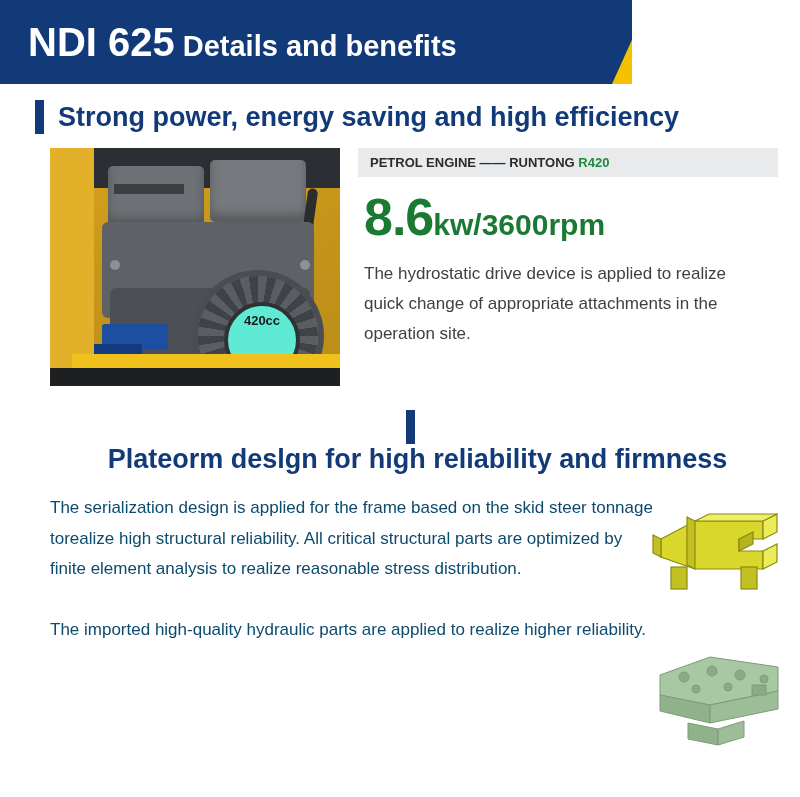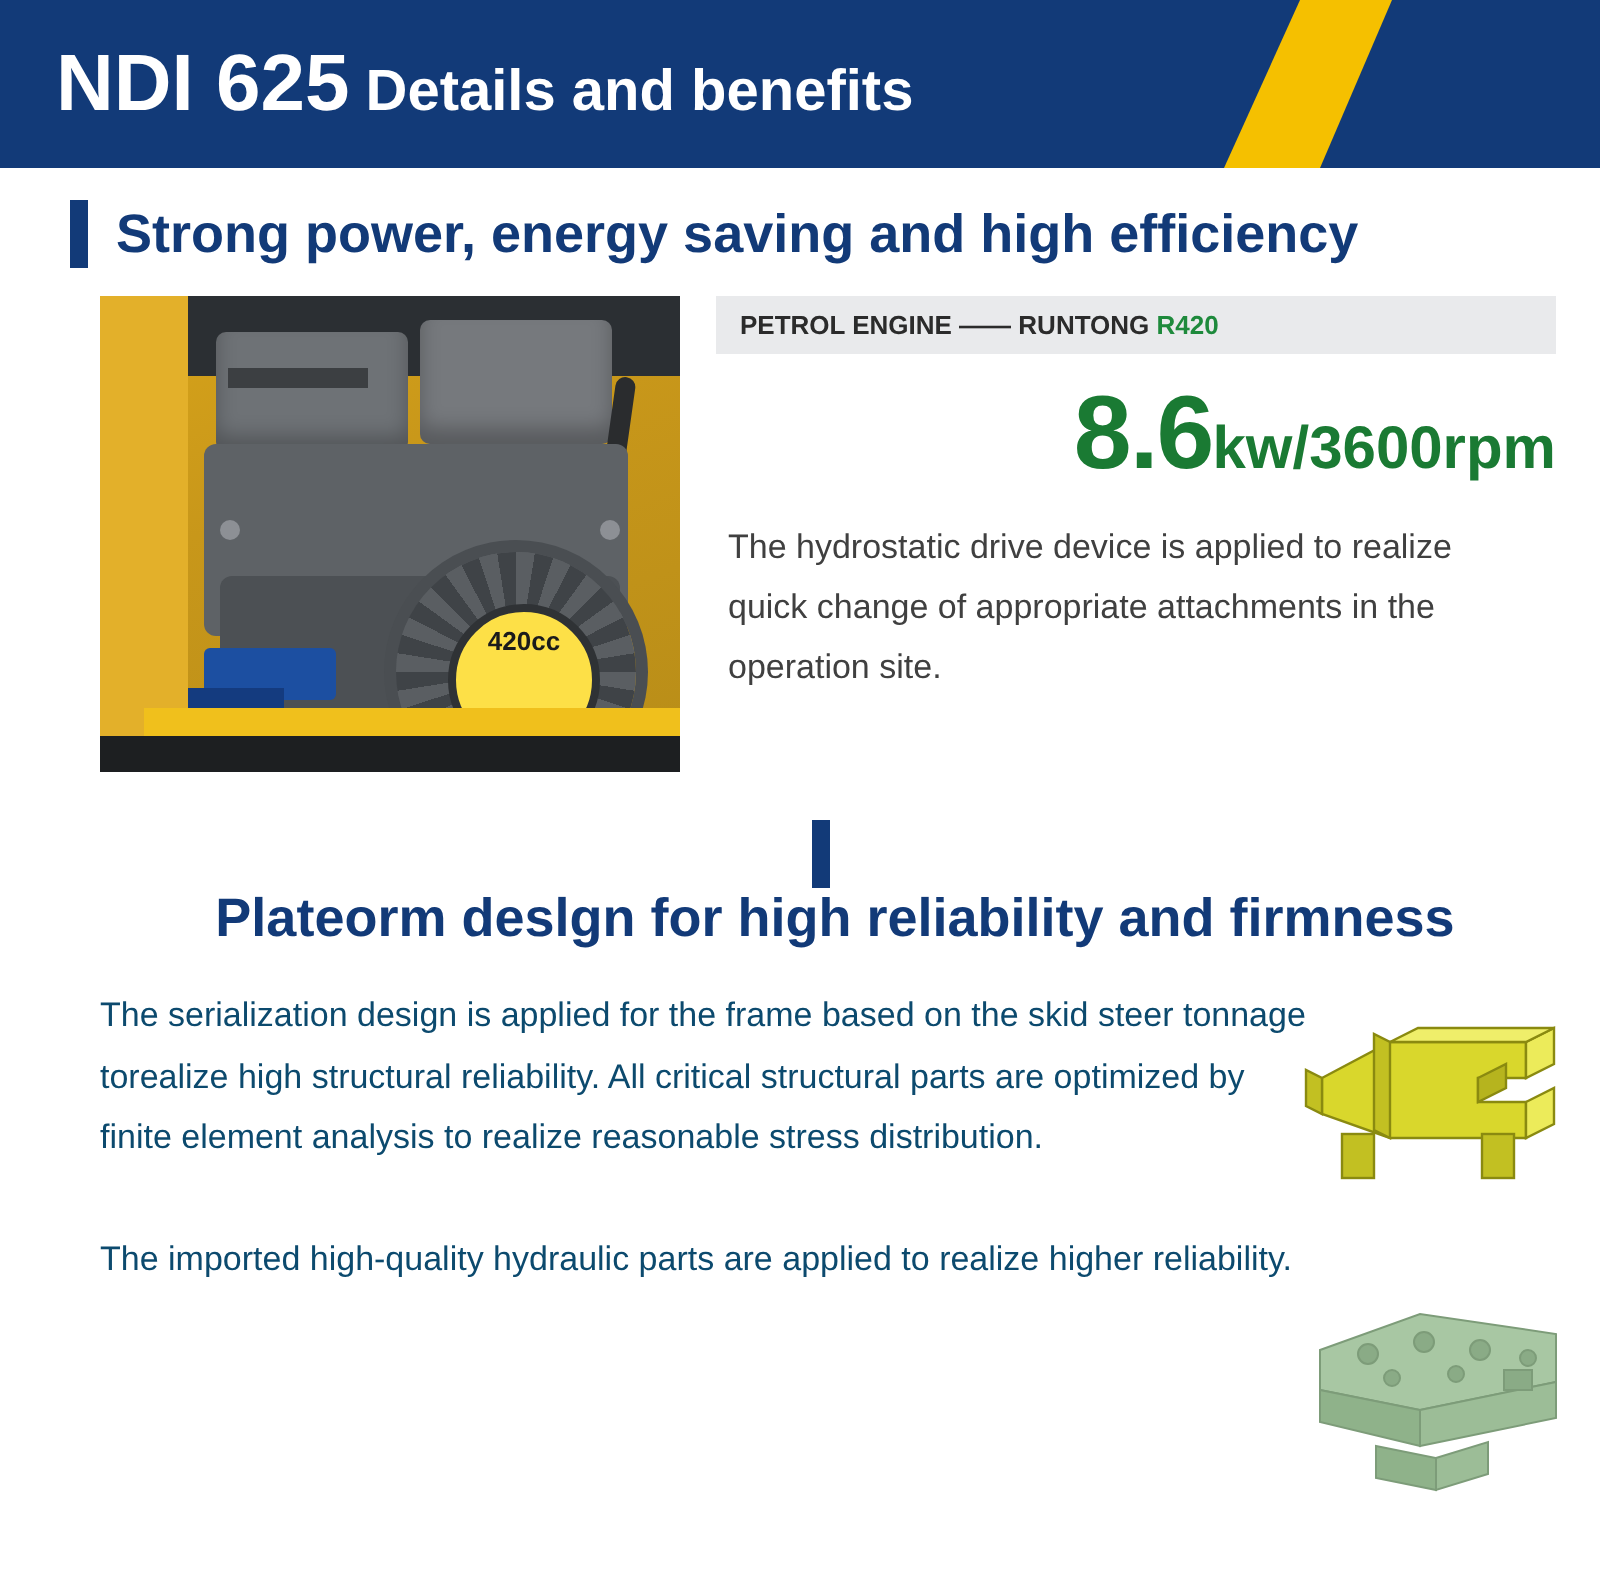--- a/index.html
+++ b/index.html
@@ -11,21 +11,21 @@
     height: 797px;
     background: #ffffff;
     font-family: "Liberation Sans", sans-serif;
     overflow: hidden;
     position: relative;
   }
 
   
   .header {
     position: relative;
-    width: 800px;
+    width: 632px;
     height: 84px;
     background: #ffffff;
     overflow: hidden;
   }
   .header-blue {
     position: absolute;
     left: 0;
     top: 0;
     width: 700px;
     height: 84px;
@@ -111,21 +111,21 @@
   .ep-bluebg { position:absolute; left:44px; top:0; width:246px; height:40px; background:#2b2f33; }
   .ep-cover { position:absolute; left:58px; top:18px; width:96px; height:60px; background:#6e7276; border-radius:5px; box-shadow: inset 0 -8px 10px rgba(0,0,0,.25); }
   .ep-cover2 { position:absolute; left:160px; top:12px; width:96px; height:62px; background:#76797d; border-radius:5px; box-shadow: inset 0 -8px 10px rgba(0,0,0,.25); }
   .ep-label { position:absolute; left:64px; top:36px; width:70px; height:10px; background:#3c3f42; }
   .ep-body { position:absolute; left:52px; top:74px; width:212px; height:96px; background:#5e6266; border-radius:6px; }
   .ep-body2 { position:absolute; left:60px; top:140px; width:200px; height:72px; background:#4c5054; border-radius:6px; }
   .ep-wheel { position:absolute; left:160px; top:262px; width:128px; height:128px; border-radius:50%;
     background: repeating-conic-gradient(#5a5e62 0deg 9deg, #3f4347 9deg 18deg);
     box-shadow: 0 0 0 6px #4a4e52; }
   .ep-hub { position:absolute; left:186px; top:288px; width:76px; height:76px; border-radius:50%;
-    background:#fde047; border:4px solid #2f3235; display:flex; align-items:center; justify-content:center;
+    background:#5eead4; border:4px solid #2f3235; display:flex; align-items:center; justify-content:center;
     flex-direction:column; color:#1b1b1b; font-size:9px; font-weight:bold;gap:24px; }
   .ep-hub .cc { font-size:13px; }
   .ep-hub .num { font-size:11px; margin-top:3px; }
   .ep-blue { position:absolute; left:52px; top:176px; width:66px; height:26px; background:#1c4fa1; border-radius:3px; }
   .ep-blue2 { position:absolute; left:44px; top:196px; width:48px; height:16px; background:#143b7f; }
   .ep-yellowbar { position:absolute; left:22px; top:206px; width:268px; height:14px; background:#f0c01c; }
   .ep-dark-bottom { position:absolute; left:0; top:220px; width:290px; height:18px; background:#1d1f21; }
   .ep-hose { position:absolute; left:250px; top:40px; width:10px; height:120px; background:#2a2c2e; border-radius:5px; transform:rotate(8deg); }
   .ep-bolt { position:absolute; width:10px; height:10px; border-radius:50%; background:#8d9095; }
 
@@ -142,21 +142,20 @@
     white-space: nowrap;
   }
   .spec-bar .model {
     color: #1e8a3c;
   }
   .power-line {
     margin-top: 10px;
     padding-left: 6px;
     color: #1a7a33;
     white-space: nowrap;
-    text-align: right;
   }
   .power-num {
     font-size: 52px;
     font-weight: bold;
     letter-spacing: -1px;
   }
   .power-unit {
     font-size: 30px;
     font-weight: bold;
   }

